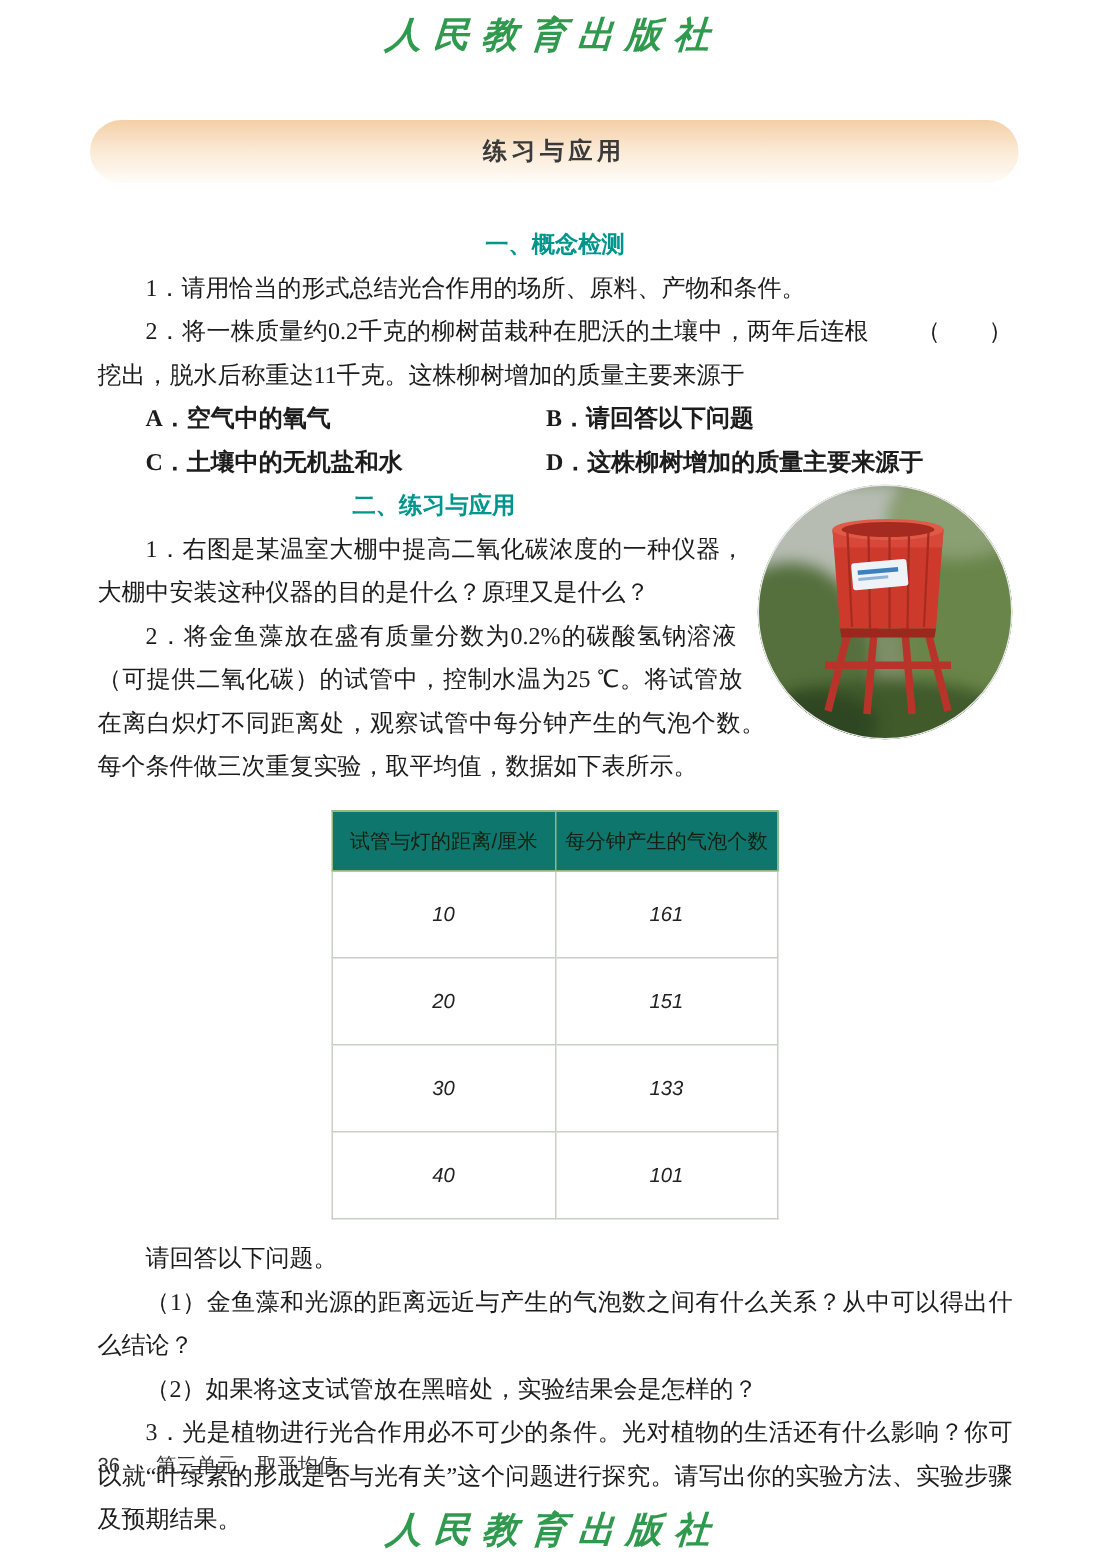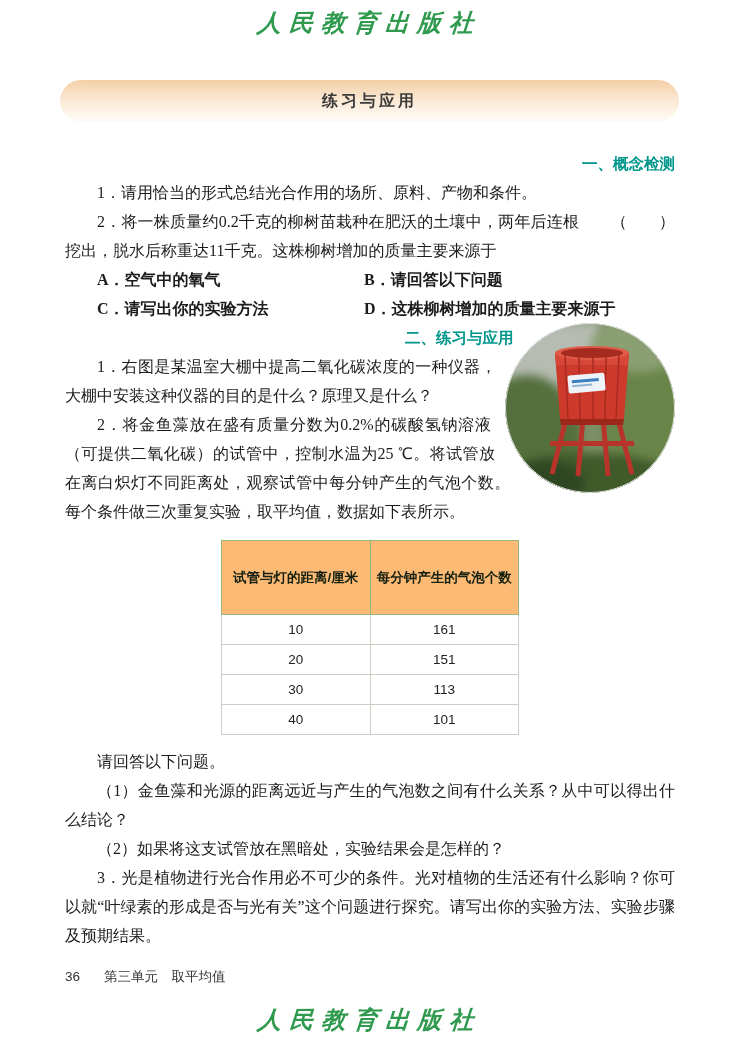--- a/index.html
+++ b/index.html
@@ -41,21 +41,21 @@
     font-size:16px;
     line-height:29px;
     text-align:justify;
   }
   .teal-heading {
     font-family:"Liberation Sans", sans-serif;
     color:#00968b;
     font-size:15.5px;
     font-weight:bold;
     line-height:29px;
-    text-align:right;
+    text-align:center;
   }
   .para { text-indent:2em; }
   .answer-blank { float:right; }
   .options {
     margin-left:2em;
     display:grid;
     grid-template-columns:267px 1fr;
     text-align:left;
     font-weight:bold;
   }
@@ -70,31 +70,32 @@
   .table-wrap { margin:14px auto 12px auto; width:298px; }
   table.data-table {
     border-collapse:collapse;
     width:298px;
     font-family:"Liberation Sans", sans-serif;
     font-size:13.5px;
     text-align:center;
     color:#222222;
   }
   table.data-table th {
-    background:#fdba74;
-    font-weight:bold;
+    background:#0f766e;
+    font-weight:normal;
     color:#142010;
-    padding:22px 4px;
+    padding:5px 4px;
     border:1px solid #94b87c;
     width:50%;
   }
   table.data-table td {
-    padding:0 4px;
+    padding:14px 4px;
     border:1px solid #c9cfc4;
     background:#ffffff;
+    font-style:italic;
   }
   .footer {
     position:absolute;
     bottom:58px; left:65px;
     font-family:"Liberation Sans", sans-serif;
     font-size:13.5px;
     color:#333333;
   }
   .footer .page-num { margin-right:24px; }
   .clear { clear:both; }
@@ -114,21 +115,21 @@
 
     <div class="teal-heading">一、概念检测</div>
 
     <p class="para">1．请用恰当的形式总结光合作用的场所、原料、产物和条件。</p>
 
     <p class="para"><span class="answer-blank">（　　）</span><span>2．将一株质量约0.2千克的柳树苗栽种在肥沃的土壤中，两年后连根挖出，脱水后称重达11千克。这株柳树增加的质量主要来源于</span></p>
 
     <div class="options">
       <span>A．空气中的氧气</span>
       <span>B．请回答以下问题</span>
-      <span>C．请写出你的实验方法</span>
+      <span>C．土壤中的无机盐和水</span>
       <span>D．这株柳树增加的质量主要来源于</span>
     </div>
 
     <div>
 
       <div class="photo">
         <svg viewBox="0 0 170 170" width="170" height="170">
           <defs>
             <clipPath id="pc">
                 <circle cx="85" cy="85" r="85"></circle>
@@ -194,21 +195,21 @@
             <tr>
               <td>10</td>
               <td>161</td>
             </tr>
             <tr>
               <td>20</td>
               <td>151</td>
             </tr>
             <tr>
               <td>30</td>
-              <td>113</td>
+              <td>133</td>
             </tr>
             <tr>
               <td>40</td>
               <td>101</td>
             </tr>
           </tbody>
         </table>
       </div>
 
       <p class="para">请回答以下问题。</p>

